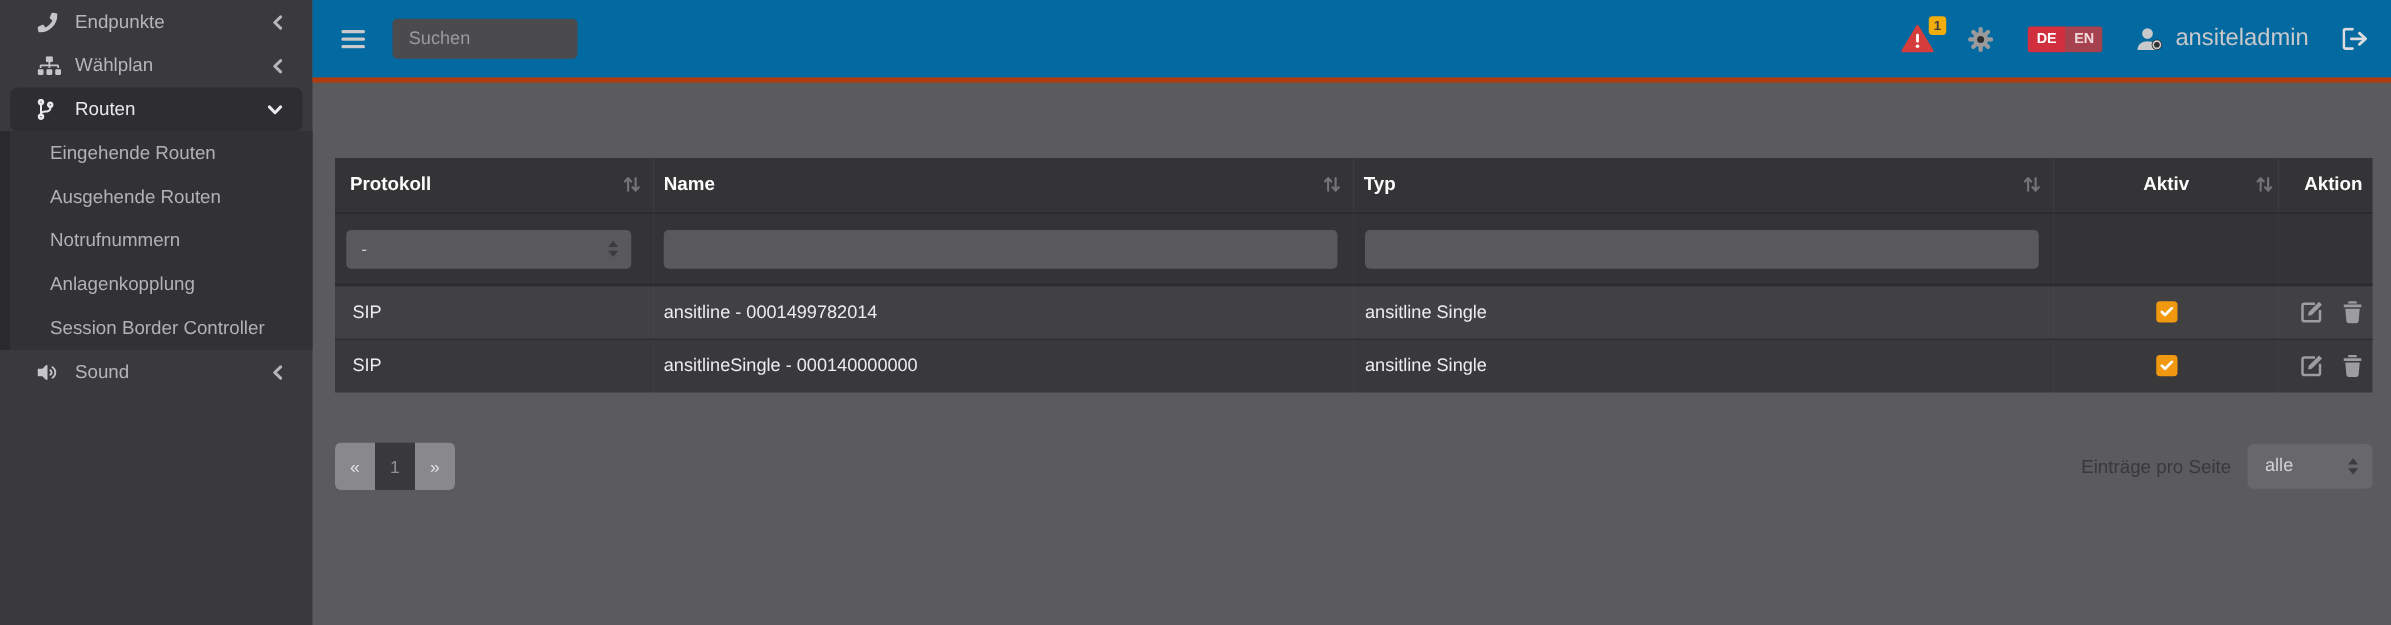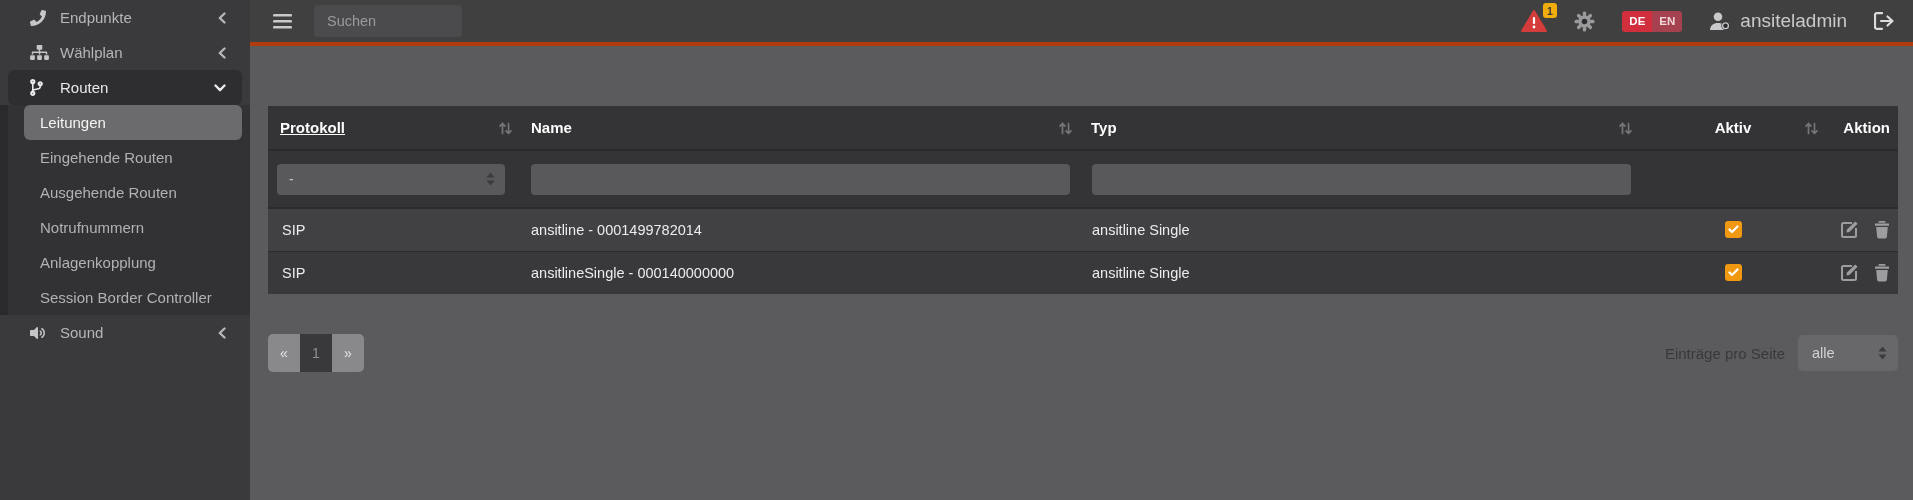--- a/index.html
+++ b/index.html
@@ -19,21 +19,21 @@
               padding:0 16px 0 22px; color:#e9e9eb; }
   .nav-item.active-parent .chev { color:#e9e9eb; }
   .submenu { background:#323234; border-left:8px solid #2a2a2c; }
   .sub-item { height:35px; display:flex; align-items:center; padding-left:32px;
               color:#b2b2b4; font-size:15px; cursor:pointer; }
   .sub-item.active { background:#6b6b6d; border-radius:6px; margin:0 8px 0 16px;
               padding-left:16px; color:#f4f4f4; }
 
   
   .main { flex:1; display:flex; flex-direction:column; }
-  .topbar { height:42px; background:#404040; display:flex; align-items:center;
+  .topbar { height:62px; background:#0369a1; display:flex; align-items:center;
             padding:0 18px 0 23px; }
   .burger { display:flex; margin-right:22px; cursor:pointer; }
   .search-input { width:148px; height:32px; background:#4b4b4d; border:none; border-radius:4px;
             color:#d2d2d4; padding:0 13px; font-size:14.5px; outline:none; }
   .search-input::placeholder { color:#9b9b9d; }
   .topbar-right { margin-left:auto; display:flex; align-items:center; gap:27px; }
   .alert-wrap { position:relative; display:flex; cursor:pointer; }
   .alert-badge { position:absolute; top:-7px; right:-10px; background:#f0ad0b; color:#3a3a3c;
             font-size:10.5px; font-weight:bold; padding:1.5px 4.5px; border-radius:3px; }
   .lang-pill { display:flex; border-radius:3px; overflow:hidden; height:21px;
@@ -56,21 +56,21 @@
   .tab:last-child { border-right:none; }
   .tab.active { background:#3e3e40; color:#8d8d8f; }
   .help-circle { width:26px; height:26px; border:2.5px solid #cdcdcf; border-radius:50%;
          color:#cdcdcf; font-size:15px; font-weight:bold; display:flex; align-items:center;
          justify-content:center; cursor:pointer; }
 
   
   table { width:1630px; border-collapse:collapse; table-layout:fixed; margin-top:29px; }
   thead th { background:#343436; height:44px; color:#fcfcfc; font-size:15px; font-weight:bold;
              text-align:left; position:relative; }
-  th.c1 { padding-left:12px;text-decoration:underline; } th.c2, th.c3 { padding-left:8px; }
+  th.c1 { padding-left:12px; } th.c2, th.c3 { padding-left:8px; }
   th.c4 { text-align:center; } th.c5 { text-align:right; padding-right:8px; }
   .sort { position:absolute; right:10px; top:15px; cursor:pointer; }
   th.c4 .sort { right:4px; }
   tr.filter-row td { background:#343436; height:58px; border-top:2px solid #2b2b2d;
              border-bottom:2px solid #2b2b2d; }
   .f-select { margin:0 18px 0 9px; height:31px; background:#59595b; border-radius:4px;
              display:flex; align-items:center; padding:0 12px; color:#c6c6c8; font-size:14px;
              position:relative; cursor:pointer; }
   .f-select .dcaret { position:absolute; right:10px; top:8px; }
   .f-input { display:block; height:31px; background:#59595b; border:none; border-radius:4px;
@@ -143,23 +143,20 @@
       </span>
       <span>Routen</span>
       <span class="chev">
         <svg width="12" height="8" viewBox="0 0 12 8" fill="none" stroke="currentColor" stroke-width="2.4" stroke-linecap="round" stroke-linejoin="round">
             <path d="M1.5 1.5 L6 6.2 L10.5 1.5"></path>
           </svg>
       </span>
     </div>
 
     <div class="submenu">
-      <div class="sub-item active">
-        <span>Leitungen</span>
-      </div>
       <div class="sub-item">
         <span>Eingehende Routen</span>
       </div>
       <div class="sub-item">
         <span>Ausgehende Routen</span>
       </div>
       <div class="sub-item">
         <span>Notrufnummern</span>
       </div>
       <div class="sub-item">

